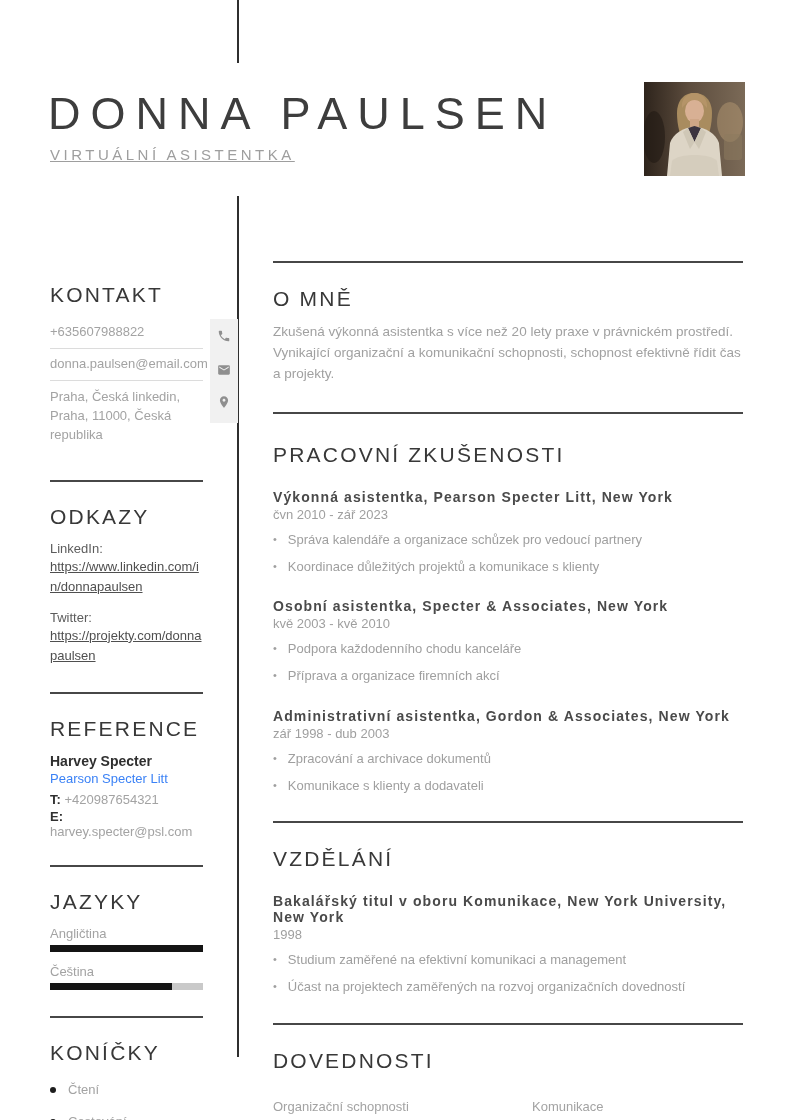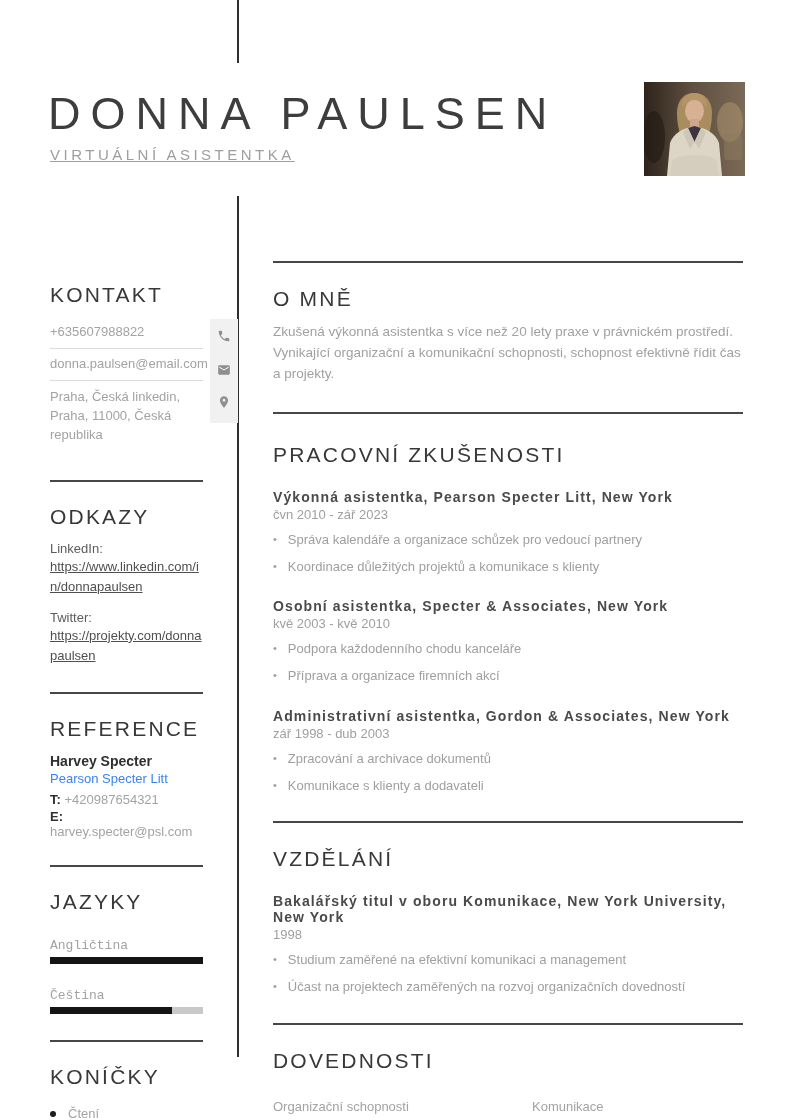--- a/index.html
+++ b/index.html
@@ -42,21 +42,21 @@
   .link-url { font-size:13px; color:#4f4f4f; text-decoration:underline; line-height:1.55;
               word-break:break-all; display:block; margin-top:1px; }
   .link-group + .link-group { margin-top:13px; }
 
   .ref-name { font-size:14px; font-weight:700; color:#2f2f2f; margin-top:2px; }
   .ref-company { font-size:13px; color:#3b82f6; margin-top:2px; }
   .ref-line { font-size:13px; color:#a3a3a3; margin-top:6px; }
   .ref-line .lbl { font-weight:700; color:#2f2f2f; }
   .ref-line.tight { margin-top:2px; }
 
-  .lang-item { margin-top:24px;font-family:Liberation Mono, monospace; }
+  .lang-item { margin-top:12px; }
   .lang-label { font-size:13px; color:#a3a3a3; margin-bottom:4px; }
   .bar-track { height:7px; background:#c9c9c9; width:100%; }
   .bar-fill { height:7px; background:#141414; }
 
   .hobby { display:flex; align-items:center; gap:12px; margin-top:17px; font-size:13px; color:#a3a3a3; }
   .hobby .dot { width:6px; height:6px; border-radius:50%; background:#1d1d1d; flex:0 0 auto; }
 
   
   .main { position:absolute; left:273px; top:261px; width:470px; }
   .main h2 { margin-top:24px; }

